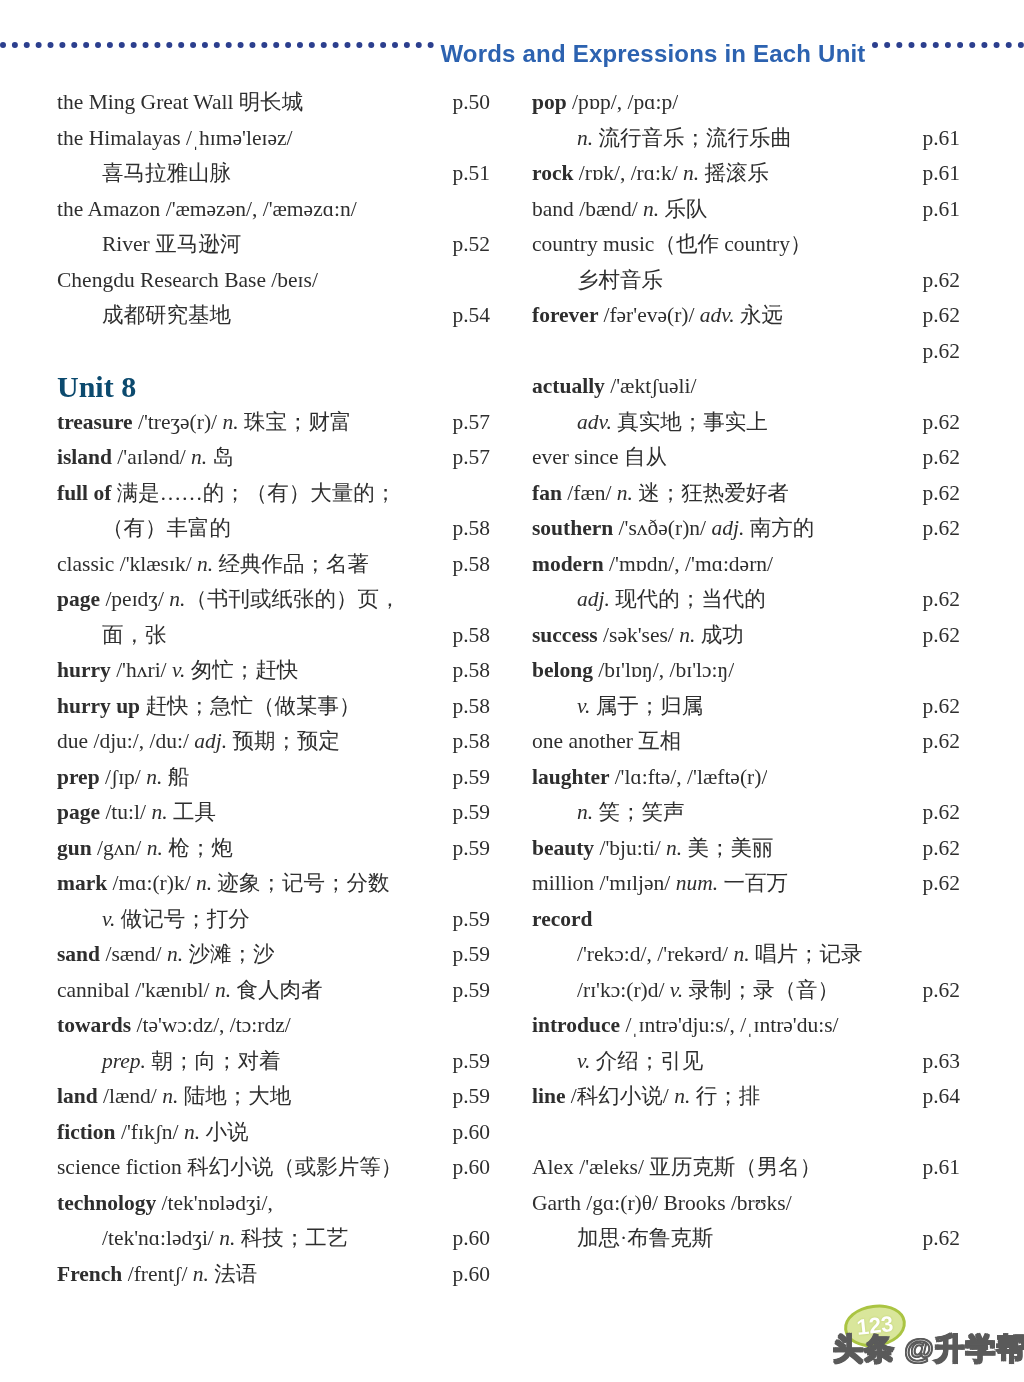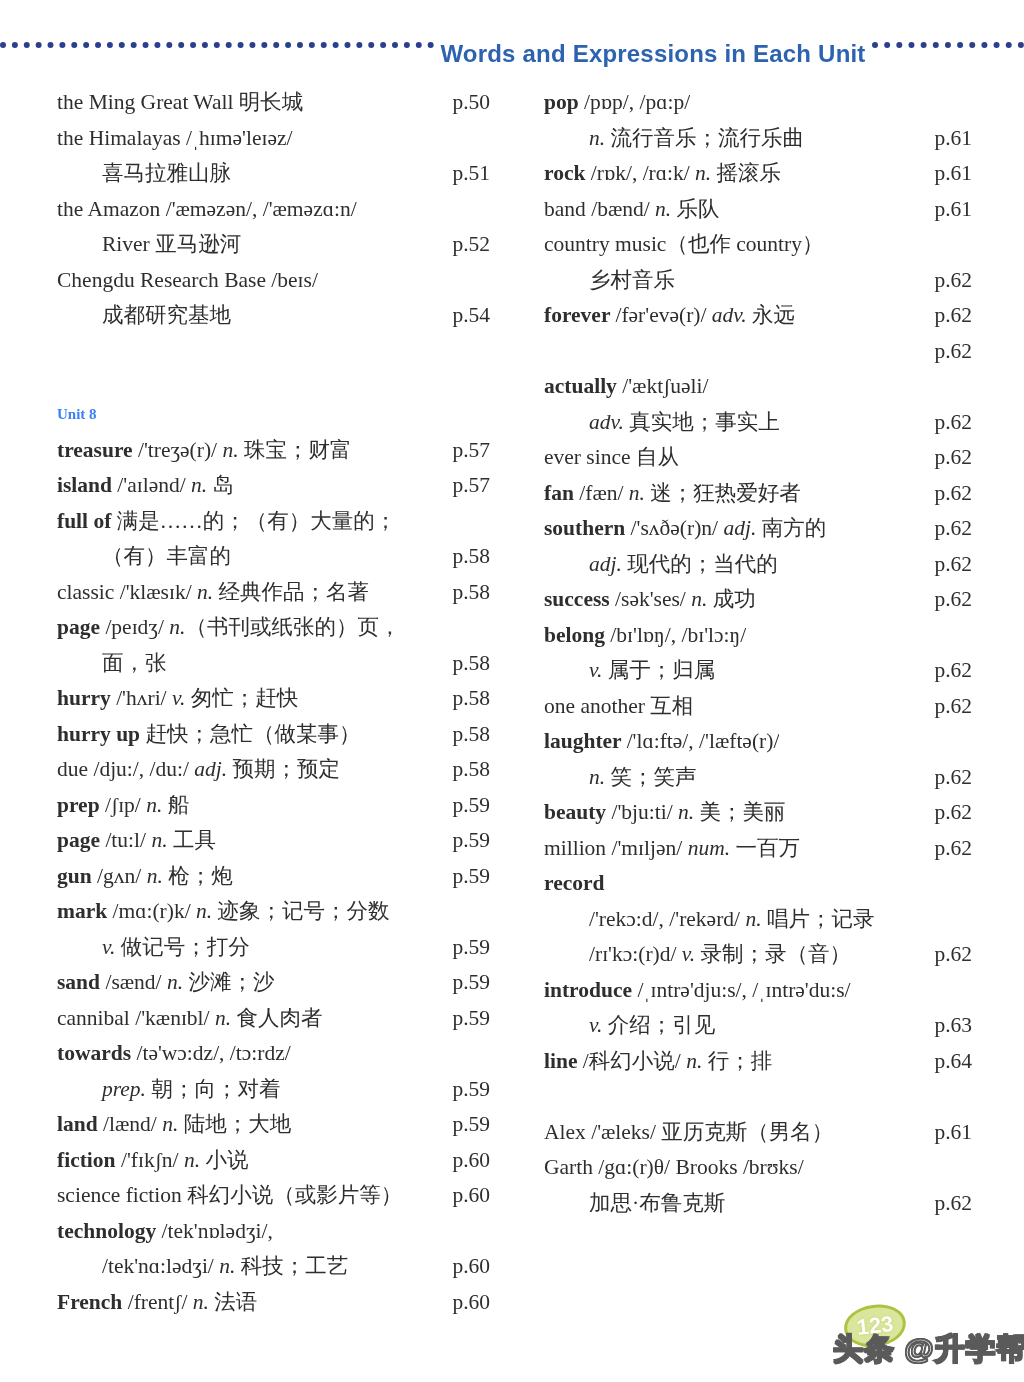--- a/index.html
+++ b/index.html
@@ -27,31 +27,31 @@
     white-space:nowrap; padding:0 6px; letter-spacing:0.2px;
   }
 
   
   .columns {
     position:absolute; top:85px; left:57px;
     display:flex; align-items:flex-start;
   }
   .col { display:block; }
   .col.left-col  { width:433px; }
-  .col.right-col { width:428px; margin-left:54px; }
+  .col.right-col { width:428px; margin-left:42px; }
 
   .row {
     display:flex; align-items:baseline;
     height:35.5px; line-height:35.5px;
     font-size:21.5px; white-space:nowrap;
   }
   .row.indent .entry-text { padding-left:45px; }
   .row.spacer { }
   .row.heading-row {
-    font-weight:bold; font-size:15px; color:#3b82f6;margin-top:28px;
+    font-weight:bold; font-size:30px; color:#0c4a6e;
   }
   .entry-text { flex:0 1 auto; overflow:hidden; }
   .entry-text .b { font-weight:bold; }
   .entry-text .i { font-style:italic; }
   .page-ref { margin-left:auto; padding-left:8px; }
 
   
   .page-badge {
     position:absolute; left:844px; top:1305px;
     width:56px; height:36px;
@@ -258,20 +258,23 @@
           <span class="page-ref">p.62</span>
         </div>
         <div class="row">
           <span class="entry-text"><span class="b">fan </span><span>/fæn/ </span><span class="i">n.</span><span> 迷；狂热爱好者</span></span>
           <span class="page-ref">p.62</span>
         </div>
         <div class="row">
           <span class="entry-text"><span class="b">southern </span><span>/'sʌðə(r)n/ </span><span class="i">adj.</span><span> 南方的</span></span>
           <span class="page-ref">p.62</span>
         </div>
+        <div class="row">
+          <span class="entry-text"><span class="b">modern </span><span>/'mɒdn/, /'mɑ:dərn/</span></span>
+        </div>
         <div class="row indent">
           <span class="entry-text"><span class="i">adj.</span><span> 现代的；当代的</span></span>
           <span class="page-ref">p.62</span>
         </div>
         <div class="row">
           <span class="entry-text"><span class="b">success </span><span>/sək'ses/ </span><span class="i">n.</span><span> 成功</span></span>
           <span class="page-ref">p.62</span>
         </div>
         <div class="row">
           <span class="entry-text"><span class="b">belong </span><span>/bɪ'lɒŋ/, /bɪ'lɔ:ŋ/</span></span>

